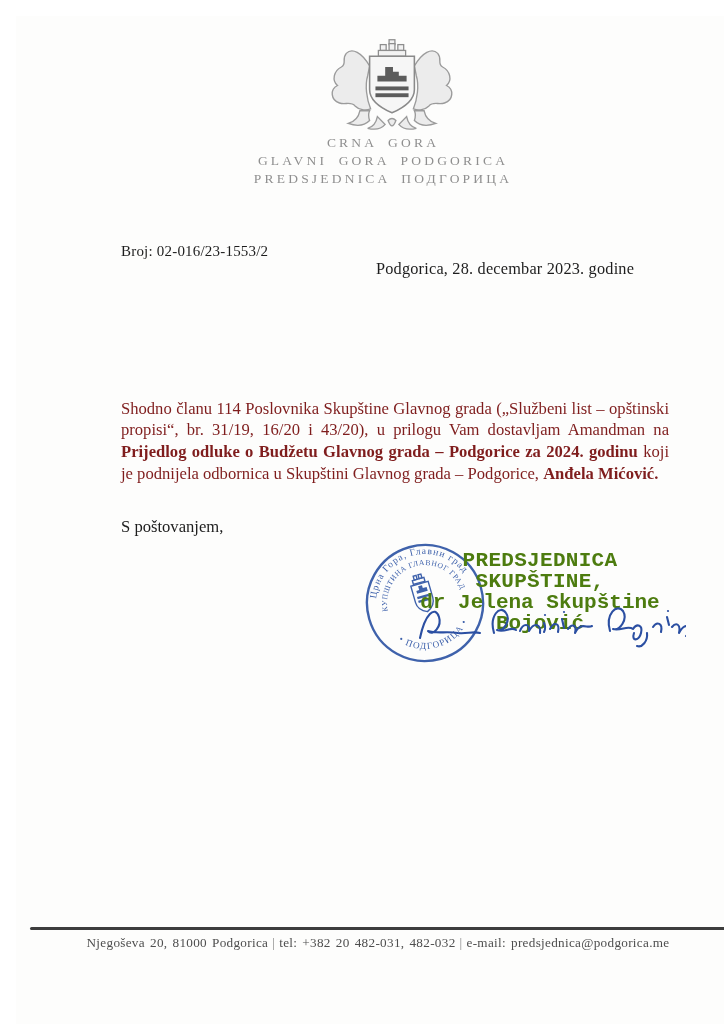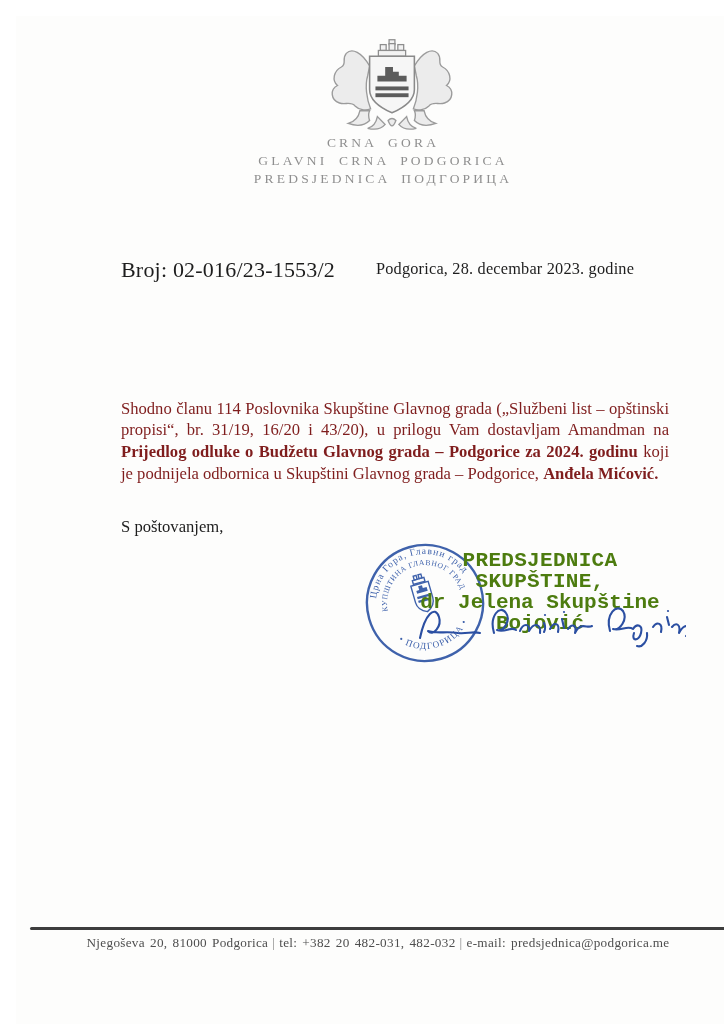--- a/index.html
+++ b/index.html
@@ -10,21 +10,21 @@
     color:#1d1d1d;
   }
   
   .emblem{position:absolute;left:303px;top:22px;width:146px;height:94px;}
   .letterhead{
     position:absolute;left:167px;top:118px;width:400px;
     text-align:center;color:#8f8f8f;
     font-size:13.5px;line-height:18px;letter-spacing:3.2px;word-spacing:5px;
   }
   
-  .ref-number{position:absolute;left:105px;top:241px;font-size:22px;letter-spacing:.2px;}
+  .ref-number{position:absolute;left:105px;top:227px;font-size:15px;letter-spacing:.2px;}
   .ref-date{position:absolute;left:360px;top:243px;font-size:16.3px;letter-spacing:.2px;}
   
   .body-par{
     position:absolute;left:105px;top:365px;width:548px;
     font-size:16.6px;line-height:21.8px;text-align:justify;color:#7f1d1d;
   }
   .salutation{position:absolute;left:105px;top:501px;font-size:16.6px;}
   
   .sig-block{
     position:absolute;left:388px;top:534px;width:272px;text-align:center;
@@ -71,21 +71,21 @@
     <path d="M52,18 H98 V52 Q98,66 75,76 Q52,66 52,52 Z" fill="#f6f6f6" stroke="#8a8a8a" stroke-width="1.6"></path>
 
     <path d="M60,44 v-6 h8 v-9 h8 v5 h6 v4 h8 v6 Z" fill="#5c5c5c"></path>
 
     <rect x="58" y="49" width="34" height="4" fill="#5c5c5c"></rect>
     <rect x="58" y="56" width="34" height="4" fill="#5c5c5c"></rect>
   </svg>
 
   <div class="letterhead">
     <div>CRNA GORA</div>
-    <div>GLAVNI CRNA PODGORICA</div>
+    <div>GLAVNI GORA PODGORICA</div>
     <div>PREDSJEDNICA ПОДГОРИЦА</div>
   </div>
 
   <div class="ref-number">Broj: 02-016/23-1553/2</div>
   <div class="ref-date">Podgorica, 28. decembar 2023. godine</div>
 
   <p class="body-par"><span>Shodno članu 114 Poslovnika Skupštine Glavnog grada („Službeni list – opštinski propisi“, br. 31/19, 16/20 i 43/20), u prilogu Vam dostavljam Amandman na </span><span style="font-weight: 700;">Prijedlog odluke o Budžetu Glavnog grada – Podgorice za 2024. godinu</span><span> koji je podnijela odbornica u Skupštini Glavnog grada – Podgorice, </span><span style="font-weight: 700;">Anđela Mićović.</span></p>
 
   <div class="salutation">S poštovanjem,</div>
 

